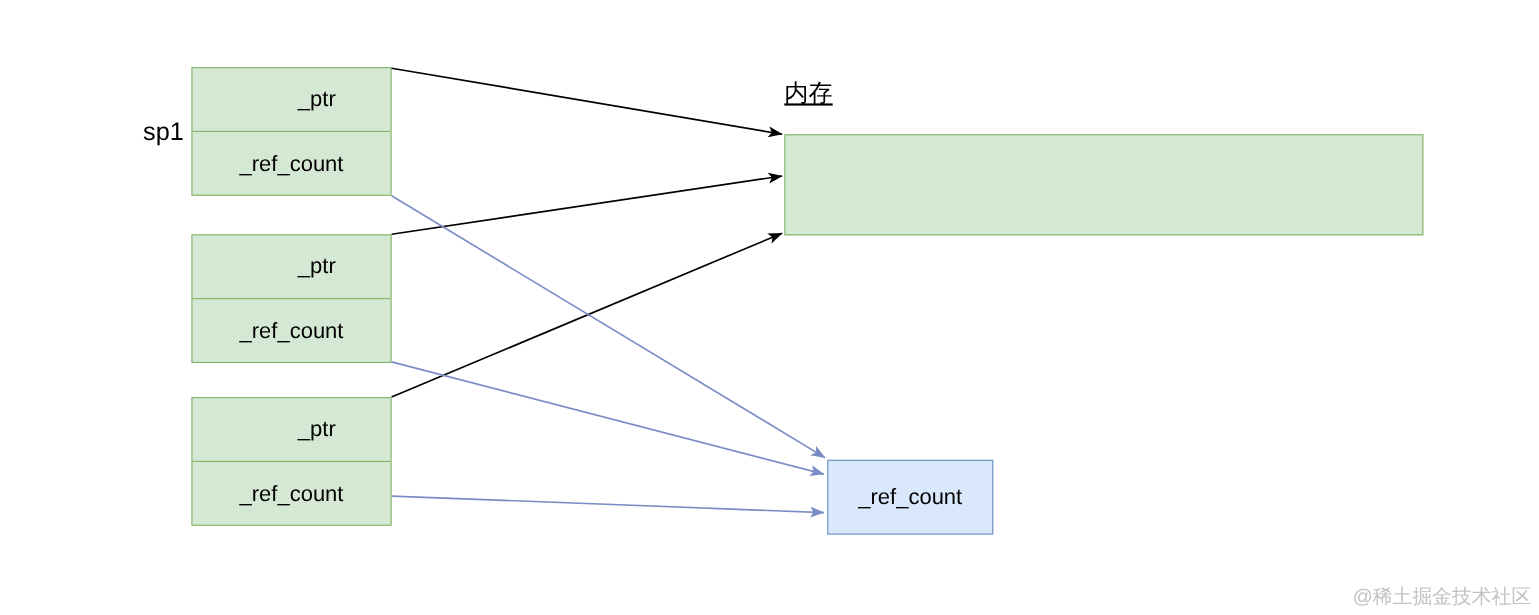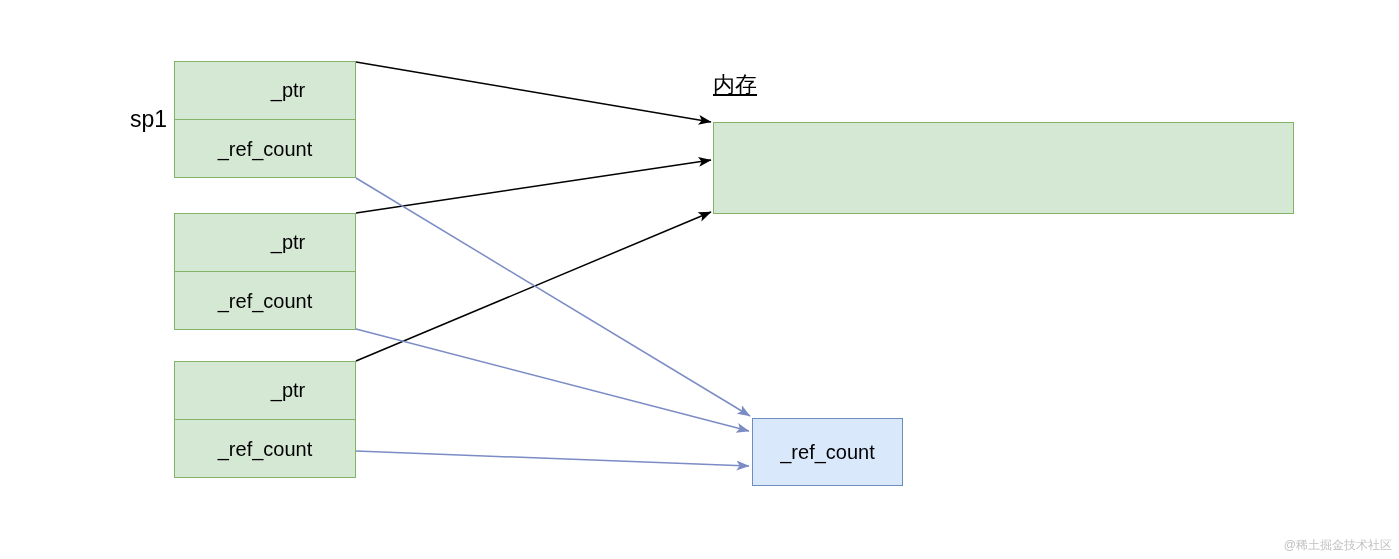--- a/index.html
+++ b/index.html
@@ -100,21 +100,21 @@
     align-items: center;
     justify-content: center;
     font-size: 20px;
     color: #000000;
     z-index: 2;
   }
   .watermark {
     position: absolute;
     right: 7px;
     bottom: 5px;
-    font-size: 12px;
+    font-size: 18px;
     color: var(--watermark-color);
     z-index: 2;
   }
 </style>
 </head>
 <body>
 
 <div class="canvas">
 
   <svg class="edges-svg" viewBox="0 0 1399 559" xmlns="http://www.w3.org/2000/svg">

